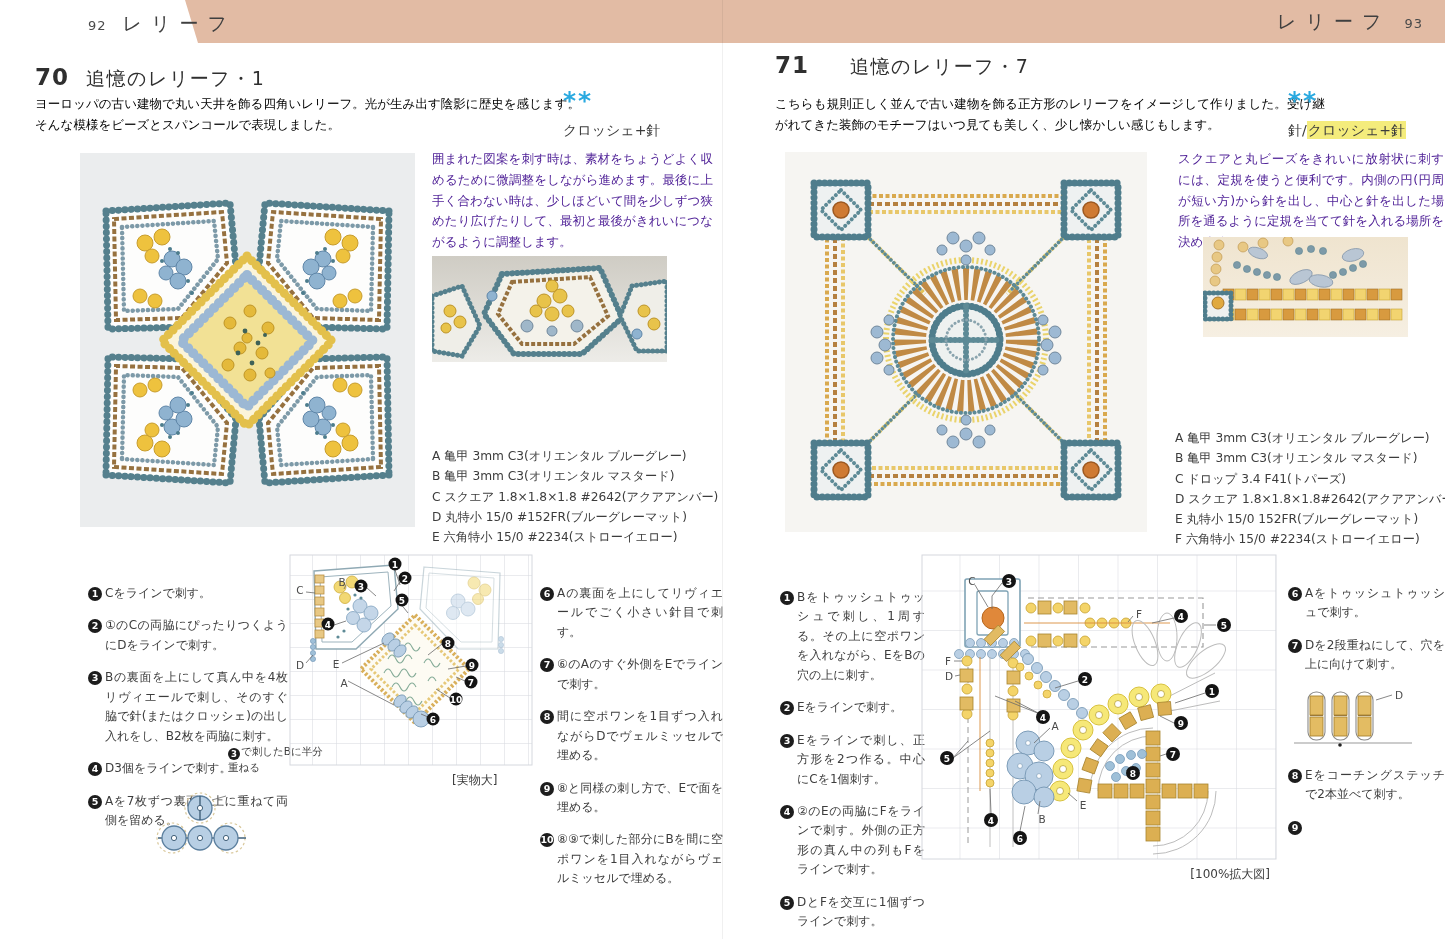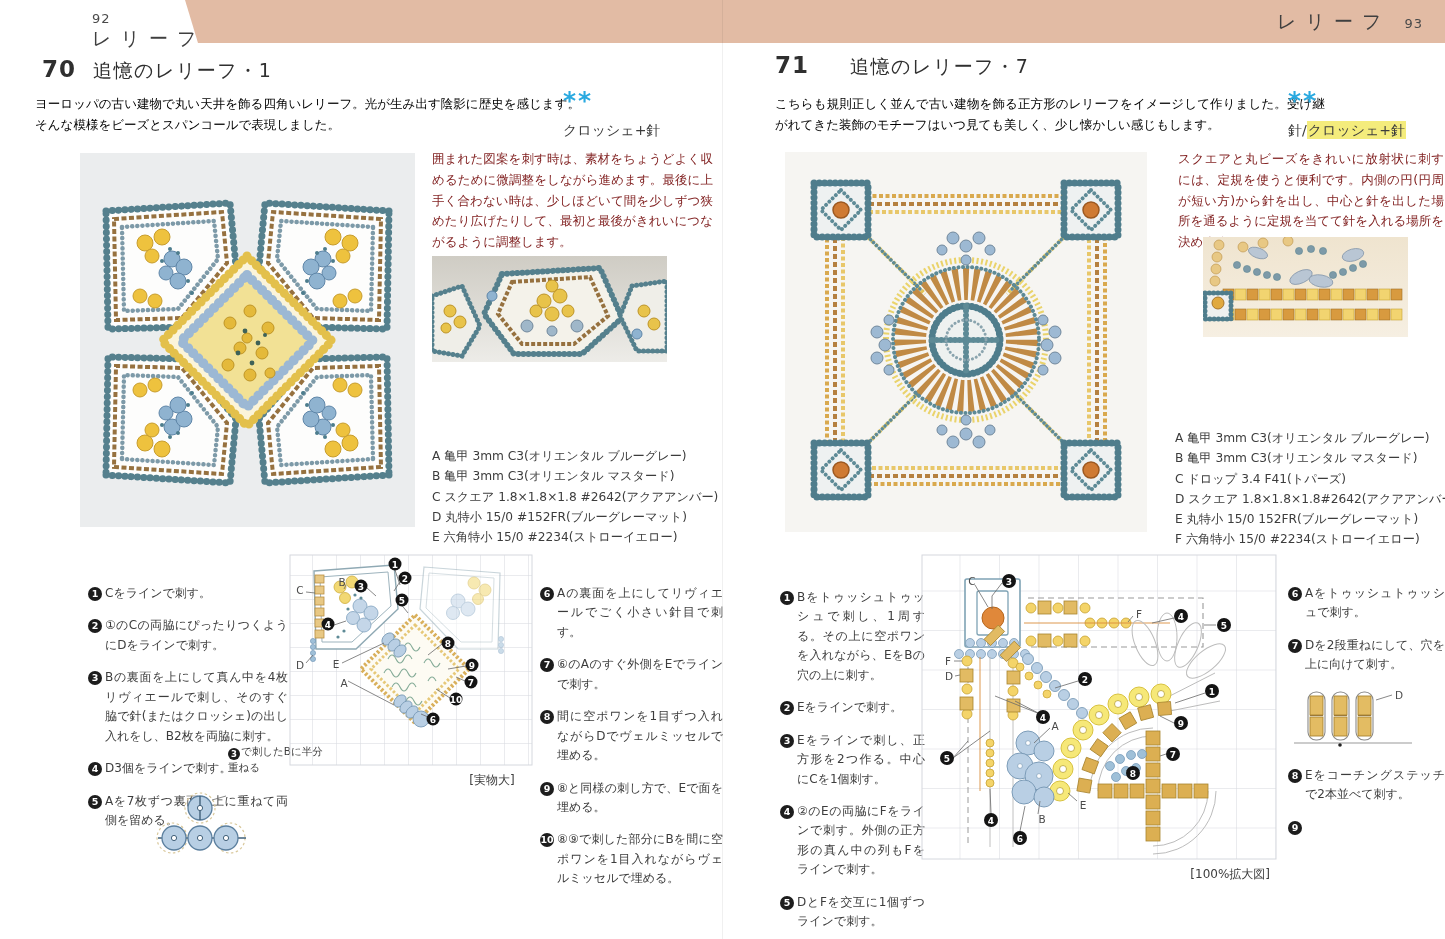--- a/index.html
+++ b/index.html
@@ -6,36 +6,36 @@
   #spread{position:relative;width:1445px;height:939px;background:#ffffff;overflow:hidden;
           font-family:"DejaVu Sans","Liberation Sans",sans-serif;color:#3c3c3c;}
   .abs{position:absolute;}
   
   .banner{position:absolute;left:185px;top:0;width:1260px;height:43px;background:#e2bba4;
           clip-path:polygon(0 0,100% 0,100% 100%,13px 100%);}
   .gutter{position:absolute;left:722px;top:0;width:1px;height:939px;background:rgba(0,0,0,.06);}
   .head{position:absolute;display:flex;align-items:baseline;}
   .head .pnum{font-size:13px;color:#4a4a4a;letter-spacing:1px;}
   .head .ptitle{font-size:19px;color:#3f3f3f;letter-spacing:9px;font-weight:500;}
-  .head-left{left:76px;top:11px;flex-direction:column;}
+  .head-left{left:88px;top:11px;}
   .head-left .ptitle{margin-left:16px;}
   .head-right{right:22px;top:9px;}
   .head-right .pnum{margin-left:14px;}
   
   .titlerow{position:absolute;display:flex;align-items:baseline;}
   .itemnum{font-size:23px;font-weight:bold;letter-spacing:1px;color:#2f2f2f;}
   .itemtitle{font-size:19px;font-weight:normal;margin-left:17px;letter-spacing:1.5px;color:#2f2f2f;}
   .desc{position:absolute;font-size:12.5px;line-height:1.68;color:#000000;text-align:justify;}
   .diff{position:absolute;}
   .stars{font-size:25px;font-weight:bold;color:#29a9e0;letter-spacing:2px;line-height:1;}
   .tech{font-size:14px;color:#3c3c3c;margin-top:9px;white-space:nowrap;}
   .hl{background:#f4ec7c;padding:1px 1px;}
   
   .photo{position:absolute;overflow:hidden;}
-  .tips{position:absolute;font-size:12.5px;line-height:1.66;text-align:justify;color:#7f1d1d;}
+  .tips{position:absolute;font-size:12.5px;line-height:1.66;text-align:justify;color:#4c1d95;}
   .mats{position:absolute;font-size:12.2px;line-height:1.66;color:#3c3c3c;white-space:nowrap;}
   
   .steps{position:absolute;}
   .step{display:flex;margin-bottom:13px;}
   .sn{width:14px;height:14px;border-radius:50%;background:#1d1d1d;color:#fff;font-size:9.5px;
       line-height:14px;text-align:center;flex:0 0 14px;margin:3px 3px 0 0;font-weight:bold;}
   .st{font-size:12px;line-height:1.62;color:#3c3c3c;text-align:justify;}
   .scale-label{position:absolute;font-size:12px;color:#3c3c3c;}
   .note{position:absolute;font-size:10.5px;line-height:1.45;color:#3c3c3c;}
   .note .sn{display:inline-block;width:12px;height:12px;line-height:12px;font-size:8.5px;margin:0 1px 0 0;vertical-align:-2px;}
@@ -55,21 +55,21 @@
 
   <div class="head head-left">
     <span class="pnum">92</span>
     <span class="ptitle">レリーフ</span>
   </div>
   <div class="head head-right">
     <span class="ptitle">レリーフ</span>
     <span class="pnum">93</span>
   </div>
 
-  <div class="titlerow" style="left:35px;top:56px;margin-left:7px;">
+  <div class="titlerow" style="left:35px;top:64px;">
     <span class="itemnum">70</span>
     <span class="itemtitle">追憶のレリーフ・1</span>
   </div>
   <div class="desc" style="left:35px;top:93px;width:545px;">ヨーロッパの古い建物で丸い天井を飾る四角いレリーフ。光が生み出す陰影に歴史を感じます。そんな模様をビーズとスパンコールで表現しました。</div>
   <div class="diff" style="left:563px;top:88px;">
     <div class="stars">**</div>
     <div class="tech">クロッシェ+針</div>
   </div>
 
   <div class="photo" style="left:80px;top:153px;width:335px;height:374px;background:#ebedee;">
@@ -374,21 +374,21 @@
       <g class="mk">
           <circle cx="168" cy="148" r="6.5"></circle>
           <text x="168" y="151.5">10</text>
         </g>
       <g class="mk">
           <circle cx="145" cy="168" r="6.5"></circle>
           <text x="145" y="171.5">6</text>
         </g>
     </svg>
   </div>
-  <div class="scale-label" style="left:452px;top:772px;width:80px;text-align:center;">[実物大]</div>
+  <div class="scale-label" style="left:452px;top:772px;width:80px;text-align:left;">[実物大]</div>
 
   <div class="steps" style="left:540px;top:584px;width:183px;">
     <div class="step">
         <span class="sn">6</span>
         <span class="st">Aの裏面を上にしてリヴィエールでごく小さい針目で刺す。</span>
       </div>
     <div class="step">
         <span class="sn">7</span>
         <span class="st">⑥のAのすぐ外側をEでラインで刺す。</span>
       </div>

